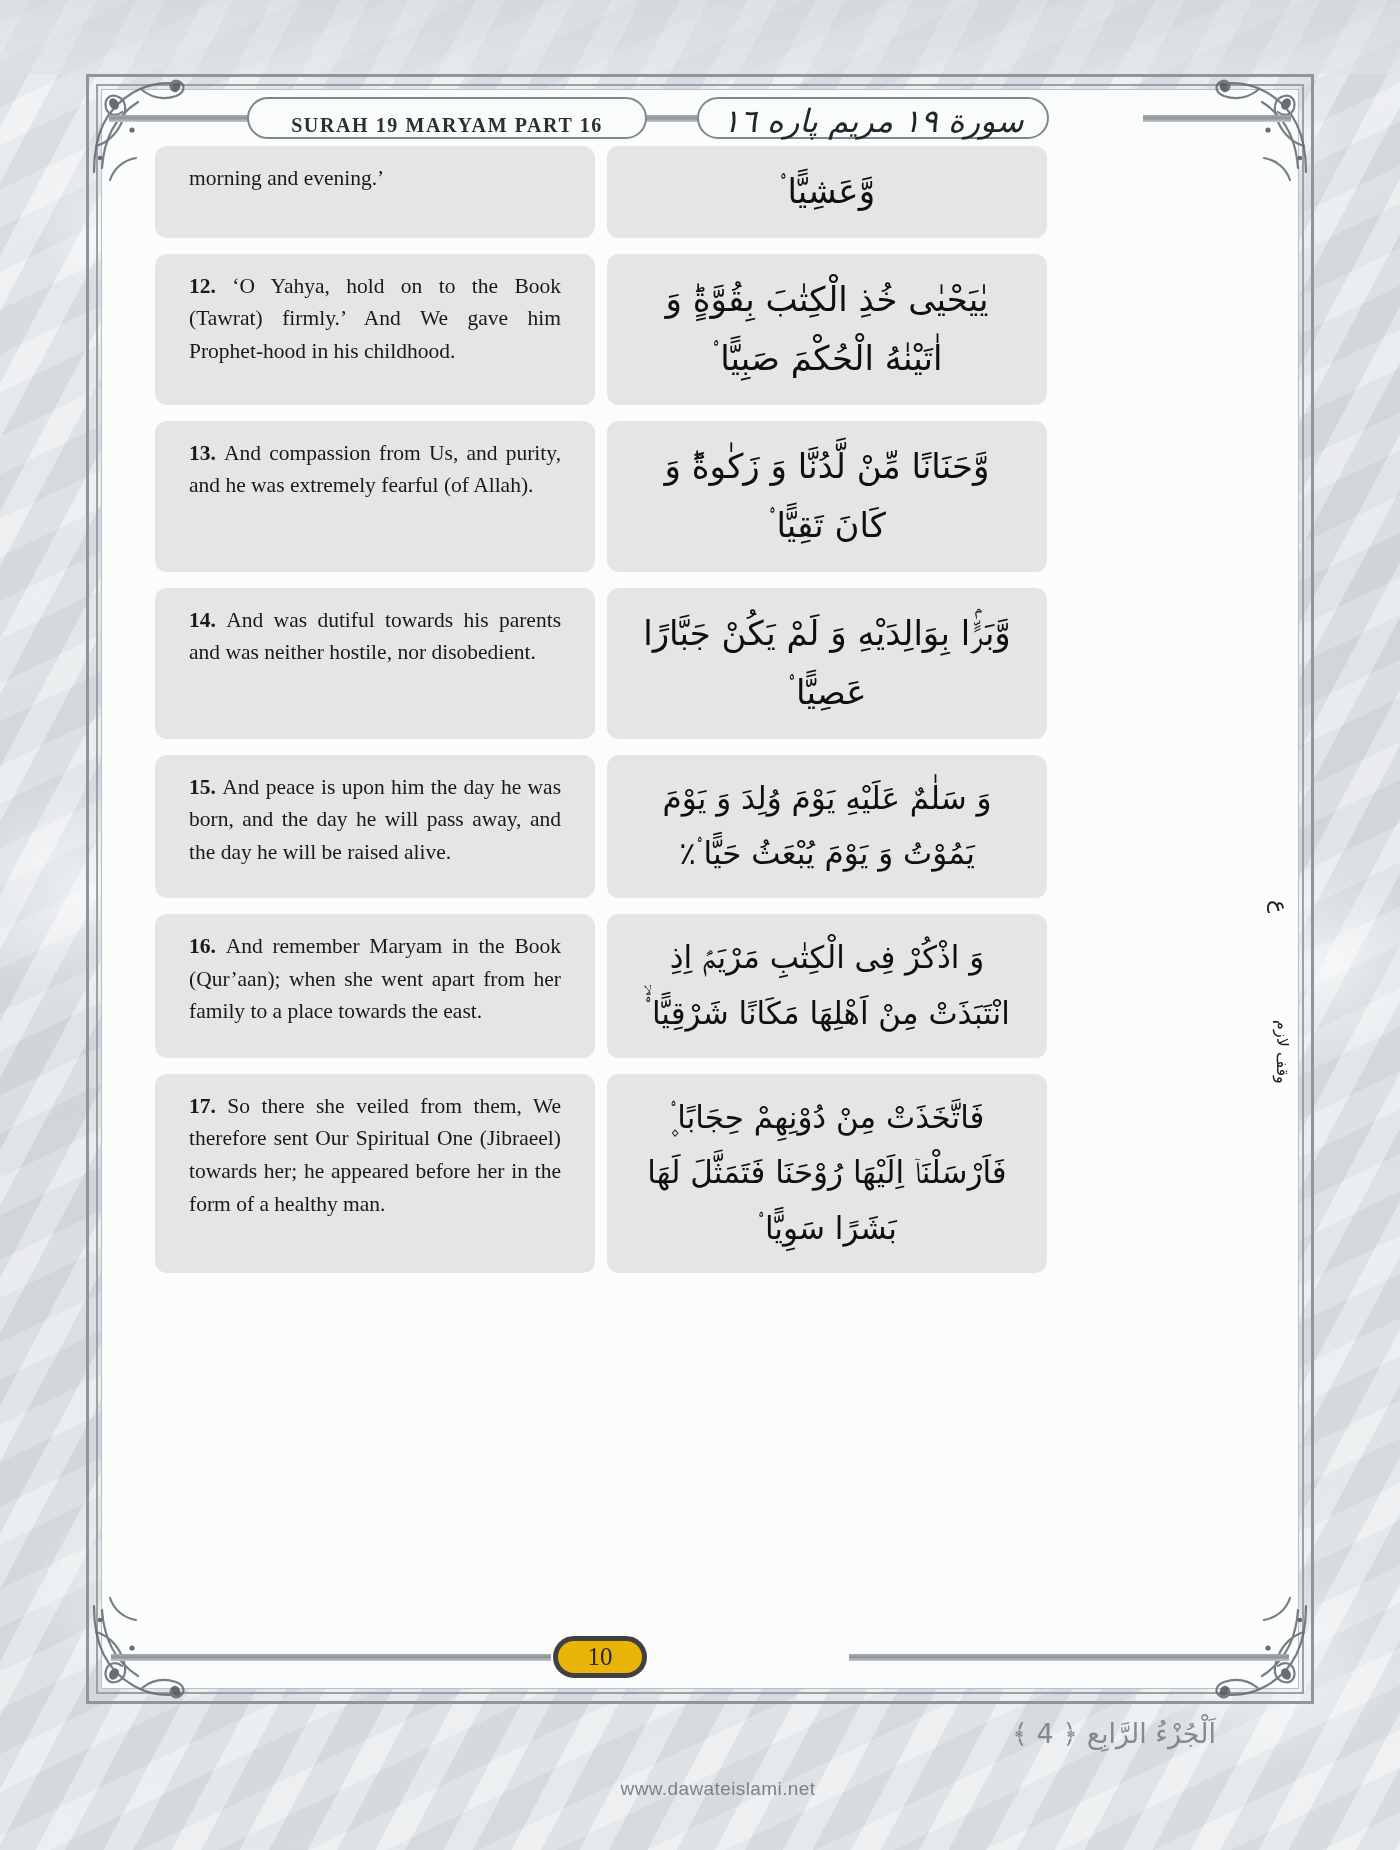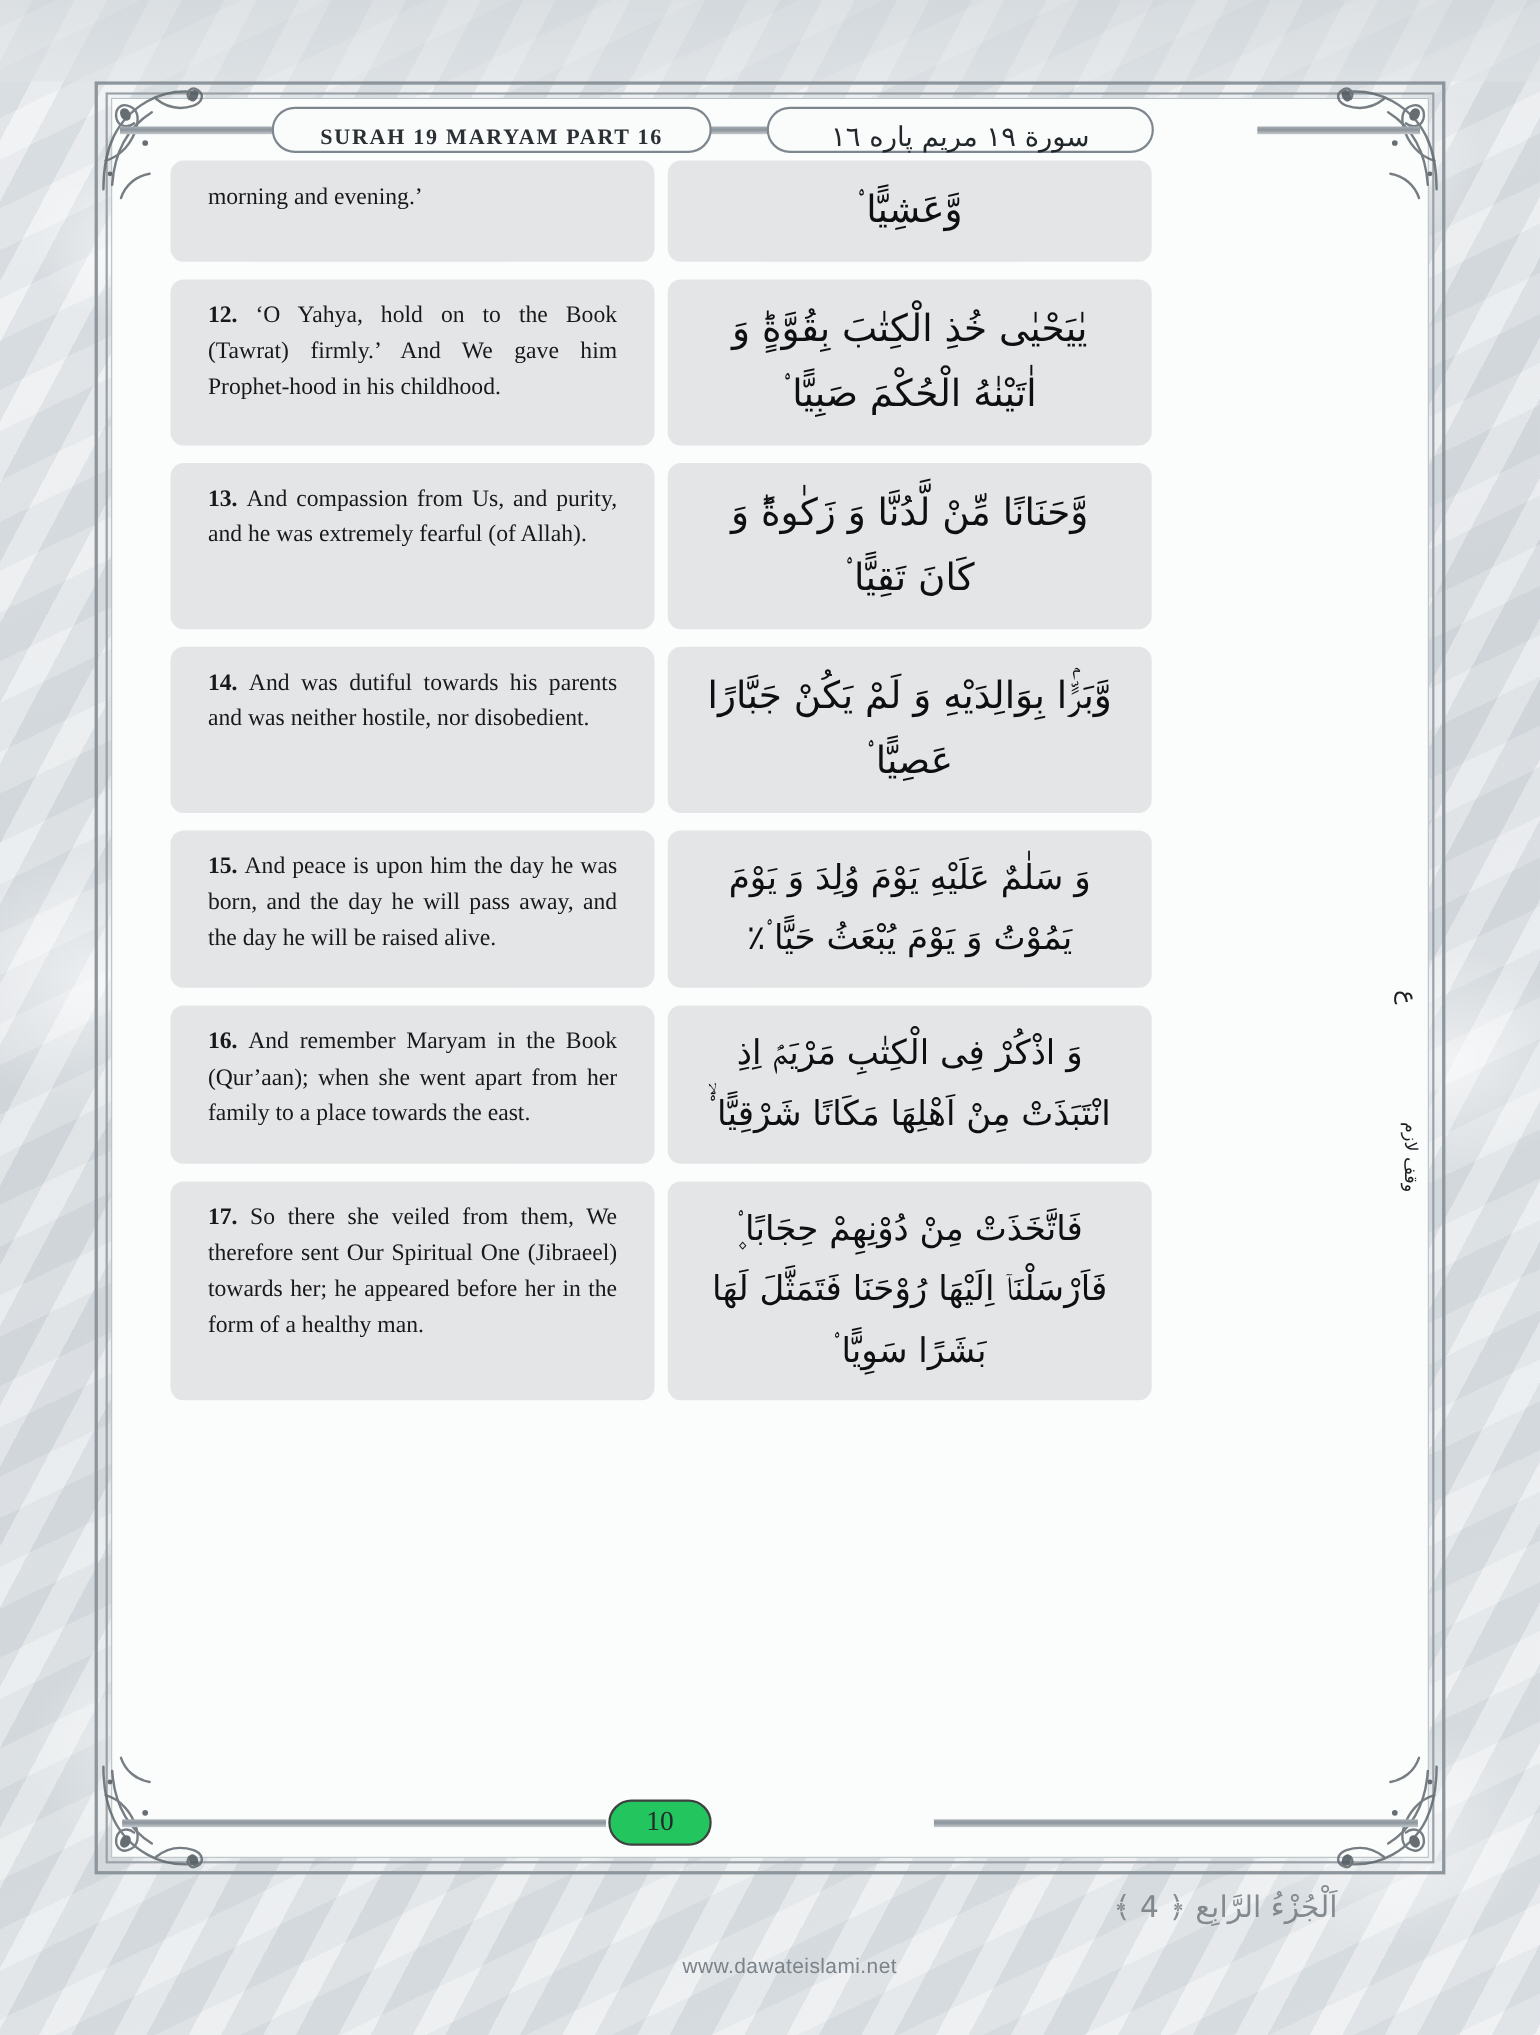--- a/index.html
+++ b/index.html
@@ -99,24 +99,25 @@
     font-family: "Liberation Serif", serif;
     font-size: 20px;
     font-weight: bold;
     letter-spacing: 1.6px;
     color: #2b3034;
     font-variant: small-caps;
     text-transform: uppercase;
   }
   .hdr-ar {
     font-family: "DejaVu Sans", sans-serif;
-    font-size: 25px;
+    font-size: 32px;
     color: #22272b;
     direction: rtl;
     line-height: 1;
+    font-style: italic;
   }
 
   
   .content {
     position: absolute;
     left: 155px; top: 146px;
     width: 892px;
     display: flex;
     flex-direction: column;
     gap: 16px;
@@ -183,23 +184,23 @@
     position: absolute;
     top: 26px; height: 7px;
     background: linear-gradient(180deg,#a6aeb4 0%, #8c959b 45%, #c4cace 100%);
   }
   .foot-rail.l { left: 10px;  width: 440px; }
   .foot-rail.r { left: 748px; width: 440px; }
   .page-pill {
     position: absolute;
     left: 452px; top: 8px;
     width: 94px; height: 42px;
-    border: 2px solid #404040;
+    border: 5px solid #404040;
     border-radius: 21px;
-    background: #22c55e;
+    background: #eab308;
     display: flex; align-items: center; justify-content: center;
     font-family: "Liberation Serif", serif;
     font-size: 25px;
     color: #24292d;
   }
 
   .juz-line {
     position: absolute;
     left: 0; top: 1718px;
     width: 1216px;

